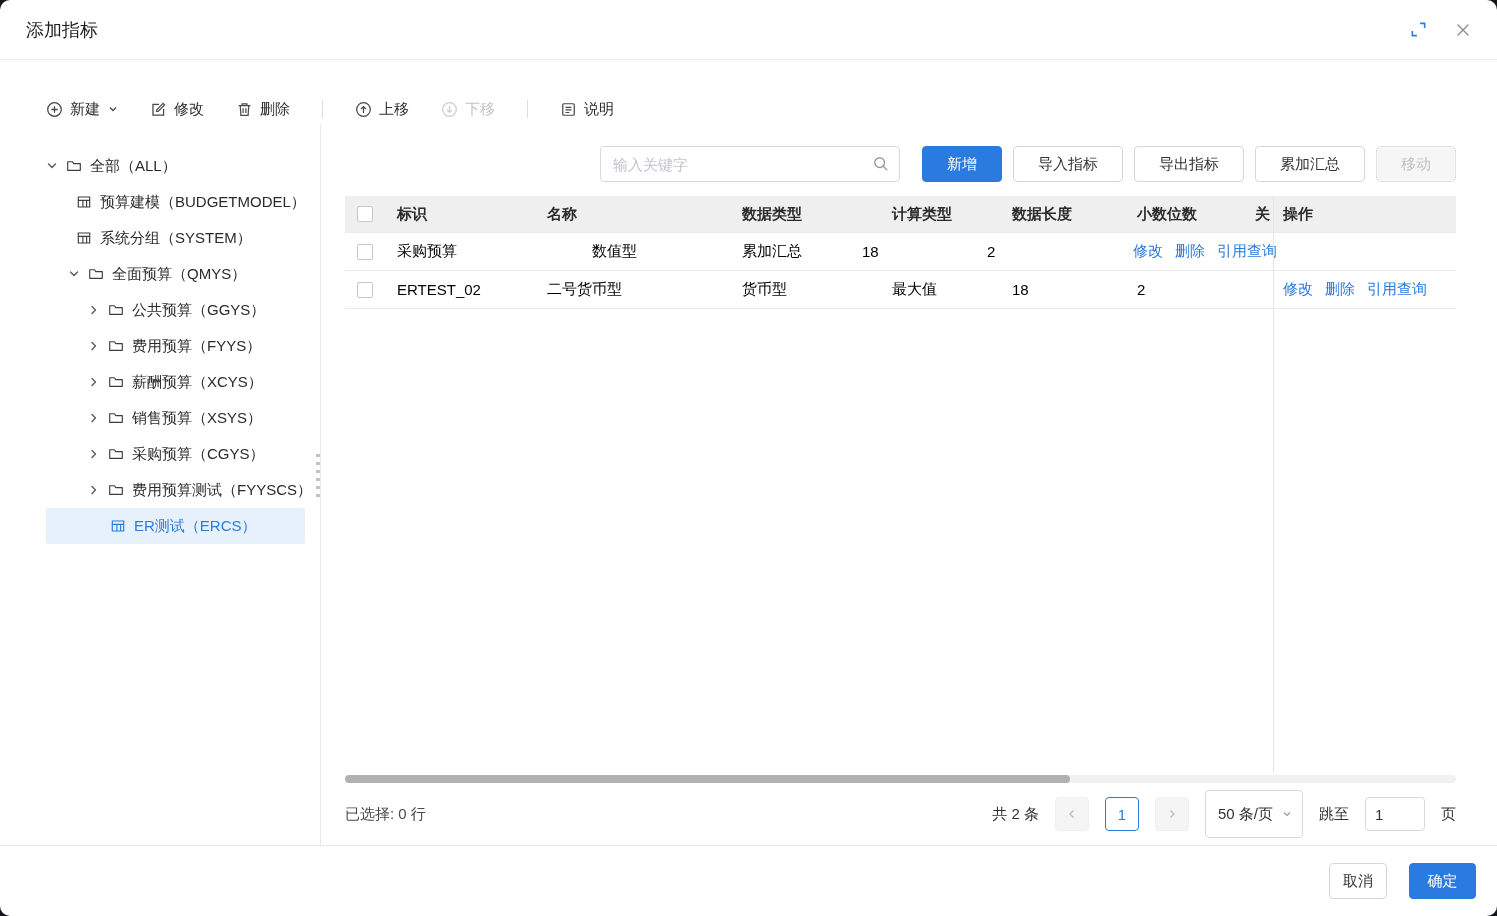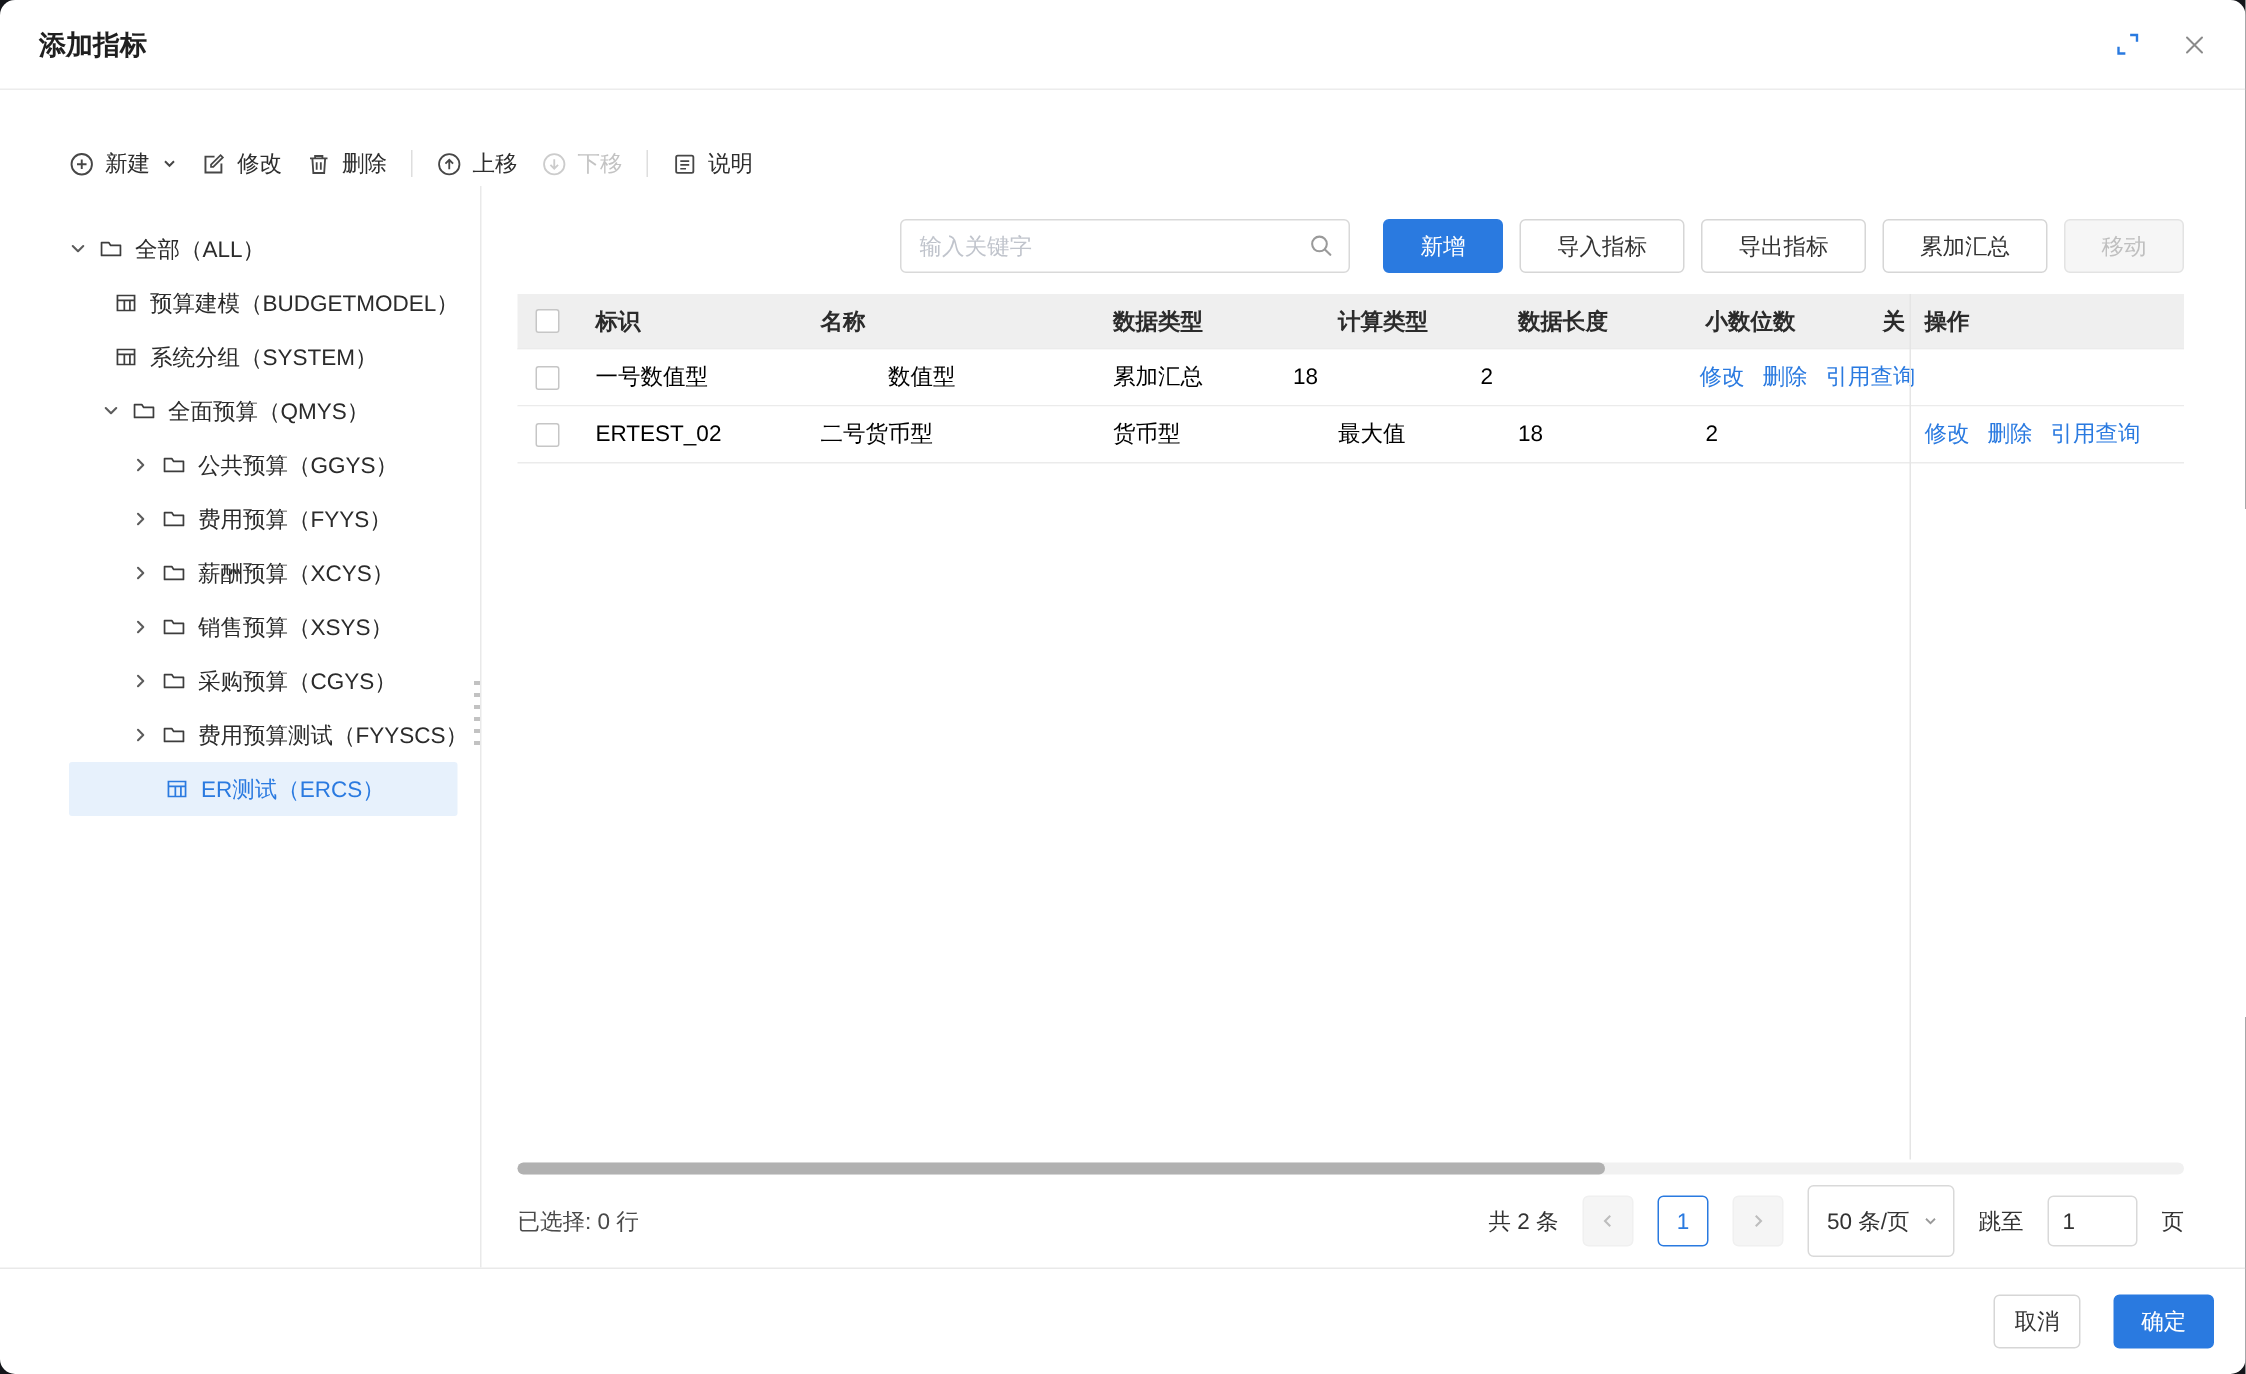--- a/index.html
+++ b/index.html
@@ -1,28 +1,28 @@
 <!DOCTYPE html>
 <html style="--accent: #2a7ae0;"><head>
 <meta charset="utf-8">
 <style>
   *{margin:0;padding:0;box-sizing:border-box}
   html,body{width:1497px;height:916px}
   body{background:#14161a;font-family:"Liberation Sans","DejaVu Sans",sans-serif;position:relative;overflow:hidden}
   .modal{position:absolute;inset:0;background:#fff;border-radius:10px;display:flex;flex-direction:column;overflow:hidden}
   
   .hdr{flex:0 0 60px;display:flex;align-items:center;padding:0 26px;border-bottom:1px solid #ececec}
-  .hdr-title{font-size:18px;font-weight:700;color:#1f1f1f}
+  .hdr-title{font-size:18px;font-weight:400;color:#1f1f1f}
   .hdr-icons{margin-left:auto;display:flex;align-items:center;gap:28px}
   .icon-btn{display:flex;cursor:pointer}
   .fullscreen{color:var(--accent,#2a7ae0)}
   .close{color:#8a8a8a}
   
   .body{flex:1;display:flex;flex-direction:column;min-height:0}
-  .toolbar{margin:34px 0 0 46px;height:30px;display:flex;align-items:center;gap:16px;flex:0 0 auto}
+  .toolbar{margin:34px 0 0 46px;height:30px;display:flex;align-items:center;gap:32px;flex:0 0 auto}
   .tbtn{display:flex;align-items:center;gap:7px;font-size:15px;color:#2e2e2e;cursor:pointer}
   .tbtn svg{color:#474747}
   .tbtn.disabled{color:#c3c3c3;cursor:default}
   .tbtn.disabled svg{color:#cccccc}
   .tsep{width:1px;height:18px;background:#dedede}
   .tcaret{color:#555;margin-left:1px;display:flex}
   .content{flex:1;display:flex;min-height:0;margin-top:0}
   
   .tree-panel{flex:0 0 321px;border-right:1px solid #e9e9e9;padding-top:24px;position:relative;overflow:hidden}
   .tree-item{height:36px;display:flex;align-items:center;margin:0 15px 0 46px;font-size:15px;color:#2b2b2b;cursor:pointer;white-space:nowrap;border-radius:2px}
@@ -318,21 +318,21 @@
             <div class="cell c-len">数据长度</div>
             <div class="cell c-dec">小数位数</div>
             <div class="cell c-rel">关</div>
             <div class="cell c-op">操作</div>
           </div>
 
           <div class="tr">
             <div class="cell c-check">
                 <span class="checkbox"></span>
               </div>
-            <div class="cell c-name">一号数值型</div>
+            <div class="cell c-name">采购预算</div>
             <div class="cell c-dtype">数值型</div>
             <div class="cell c-ctype">累加汇总</div>
             <div class="cell c-len">18</div>
             <div class="cell c-dec">2</div>
             <div class="cell c-rel"></div>
             <div class="cell c-op">
               <a class="link">修改</a>
               <a class="link">删除</a>
               <a class="link">引用查询</a>
             </div>

